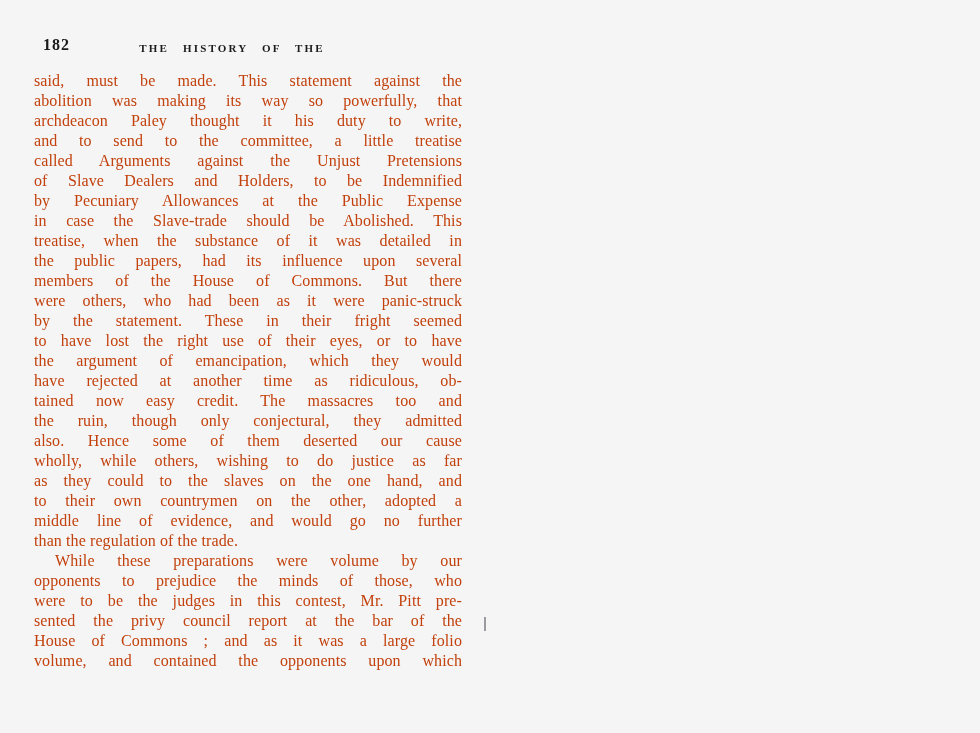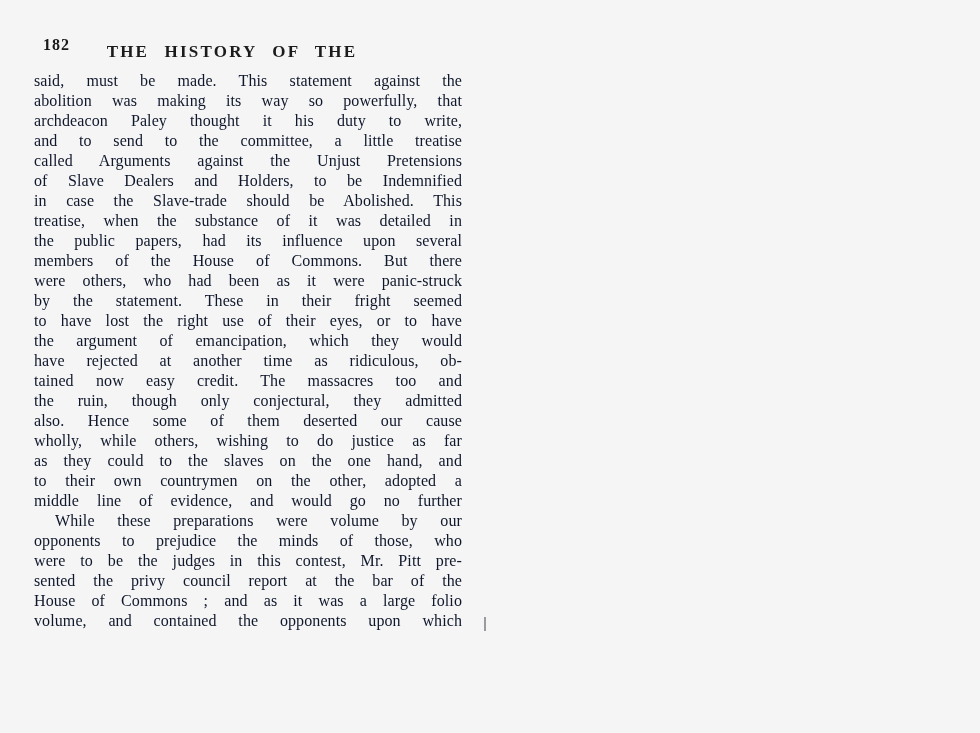--- a/index.html
+++ b/index.html
@@ -19,36 +19,36 @@
   .page-left  { left: 0;   width: 490px; }
   .page-right { left: 490px; width: 490px; }
   .page-number {
     font-weight: bold;
     font-size: 16px;
     letter-spacing: 1px;
     color: #1b1b1b;
   }
   .running-title {
     font-weight: bold;
-    font-size: 17px;
+    font-size: 11px;
     letter-spacing: 2.2px;
     word-spacing: 9px;
     color: #1b1b1b;
     white-space: nowrap;
   }
   .hdr-left-number  { position: absolute; left: 43px;  top: 36px; }
   .hdr-left-title   { position: absolute; left: 36px;  top: 42px; width: 392px; text-align: center; }
 
   
   .page-body {
     position: absolute;
     font-size: 16px;
     line-height: 20px;
     letter-spacing: 0.1px;
-    color: #0f172a;
+    color: #c2410c;
   }
   .body-left  { left: 34px;  top: 71px; width: 428px; }
 
   .line {
     text-align: justify;
     text-align-last: justify;
     white-space: normal;
   }
   .line.para-end { text-align-last: left; }
   .line.indent   { text-indent: 21px; }
@@ -71,36 +71,38 @@
   <div class="page page-left">
     <span class="page-number hdr-left-number">182</span>
     <span class="running-title hdr-left-title">THE HISTORY OF THE</span>
     <div class="page-body body-left">
         <div class="line">said, must be made.  This statement against the</div>
         <div class="line">abolition was making its way so powerfully, that</div>
         <div class="line">archdeacon Paley thought it his duty to write,</div>
         <div class="line">and to send to the committee, a little treatise</div>
         <div class="line">called Arguments against the Unjust Pretensions</div>
         <div class="line">of Slave Dealers and Holders, to be Indemnified</div>
+        <div class="line">by Pecuniary Allowances at the Public Expense</div>
         <div class="line">in case the Slave-trade should be Abolished.  This</div>
         <div class="line">treatise, when the substance of it was detailed in</div>
         <div class="line">the public papers, had its influence upon several</div>
         <div class="line">members of the House of Commons.  But there</div>
         <div class="line">were others, who had been as it were panic-struck</div>
         <div class="line">by the statement.  These in their fright seemed</div>
         <div class="line">to have lost the right use of their eyes, or to have</div>
         <div class="line">the argument of emancipation, which they would</div>
         <div class="line">have rejected at another time as ridiculous, ob-</div>
         <div class="line">tained now easy credit.  The massacres too and</div>
         <div class="line">the ruin, though only conjectural, they admitted</div>
         <div class="line">also.  Hence some of them deserted our cause</div>
         <div class="line">wholly, while others, wishing to do justice as far</div>
         <div class="line">as they could to the slaves on the one hand, and</div>
         <div class="line">to their own countrymen on the other, adopted a</div>
         <div class="line">middle line of evidence, and would go no further</div>
+        <div class="line para-end">than the regulation of the trade.</div>
         <div class="line indent">While these preparations were volume by our</div>
         <div class="line">opponents to prejudice the minds of those, who</div>
         <div class="line">were to be the judges in this contest, Mr. Pitt pre-</div>
         <div class="line">sented the privy council report at the bar of the</div>
         <div class="line">House of Commons ; and as it was a large folio</div>
         <div class="line">volume, and contained the opponents upon which</div>
       </div>
   </div>
 
   <div class="page page-right">

